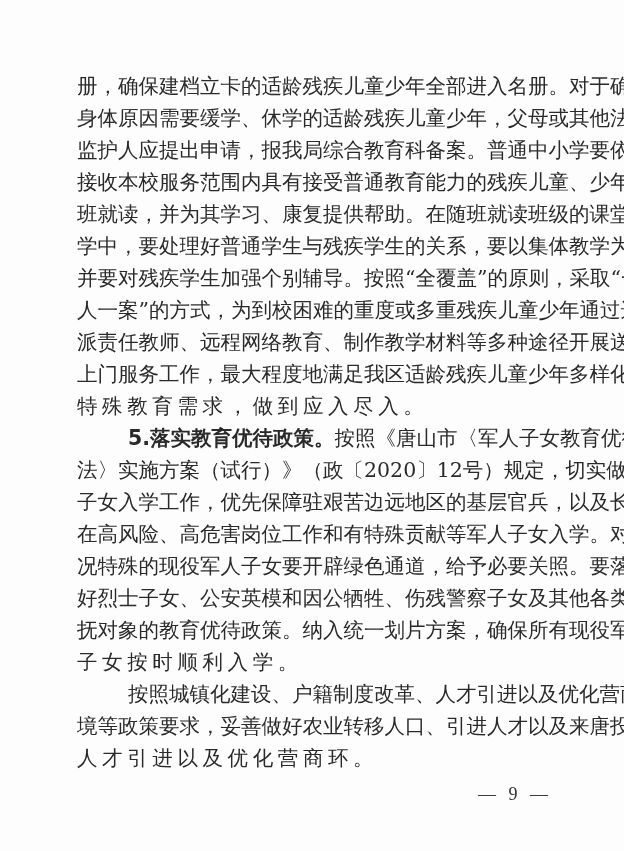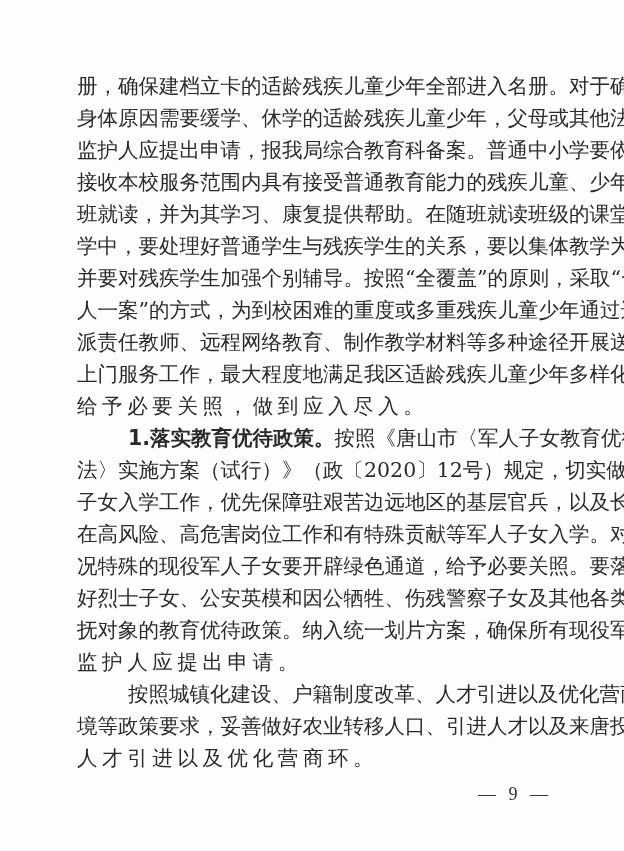--- a/index.html
+++ b/index.html
@@ -66,30 +66,30 @@
     <div class="line">册，确保建档立卡的适龄残疾儿童少年全部进入名册。对于确因</div>
     <div class="line">身体原因需要缓学、休学的适龄残疾儿童少年，父母或其他法定</div>
     <div class="line">监护人应提出申请，报我局综合教育科备案。普通中小学要依法</div>
     <div class="line">接收本校服务范围内具有接受普通教育能力的残疾儿童、少年随</div>
     <div class="line">班就读，并为其学习、康复提供帮助。在随班就读班级的课堂教</div>
     <div class="line">学中，要处理好普通学生与残疾学生的关系，要以集体教学为主，</div>
     <div class="line">并要对残疾学生加强个别辅导。按照“全覆盖”的原则，采取“一</div>
     <div class="line">人一案”的方式，为到校困难的重度或多重残疾儿童少年通过选</div>
     <div class="line">派责任教师、远程网络教育、制作教学材料等多种途径开展送教</div>
     <div class="line">上门服务工作，最大程度地满足我区适龄残疾儿童少年多样化的</div>
-    <div class="line last">给予必要关照，做到应入尽入。</div>
+    <div class="line last">特殊教育需求，做到应入尽入。</div>
 
-    <div class="line indent"><span class="bold">1.落实教育优待政策。</span><span>按照《唐山市〈军人子女教育优待办</span></div>
+    <div class="line indent"><span class="bold">5.落实教育优待政策。</span><span>按照《唐山市〈军人子女教育优待办</span></div>
     <div class="line">法〉实施方案（试行）》（政〔2020〕12号）规定，切实做好军人</div>
     <div class="line">子女入学工作，优先保障驻艰苦边远地区的基层官兵，以及长期</div>
     <div class="line">在高风险、高危害岗位工作和有特殊贡献等军人子女入学。对情</div>
     <div class="line">况特殊的现役军人子女要开辟绿色通道，给予必要关照。要落实</div>
     <div class="line">好烈士子女、公安英模和因公牺牲、伤残警察子女及其他各类优</div>
     <div class="line">抚对象的教育优待政策。纳入统一划片方案，确保所有现役军人</div>
-    <div class="line last">监护人应提出申请。</div>
+    <div class="line last">子女按时顺利入学。</div>
 
     <div class="line indent">按照城镇化建设、户籍制度改革、人才引进以及优化营商环</div>
     <div class="line">境等政策要求，妥善做好农业转移人口、引进人才以及来唐投资</div>
     <div class="line last">人才引进以及优化营商环。</div>
   </div>
 
   <div class="page-number">— 9 —</div>
 </div>
 
 </body></html>

